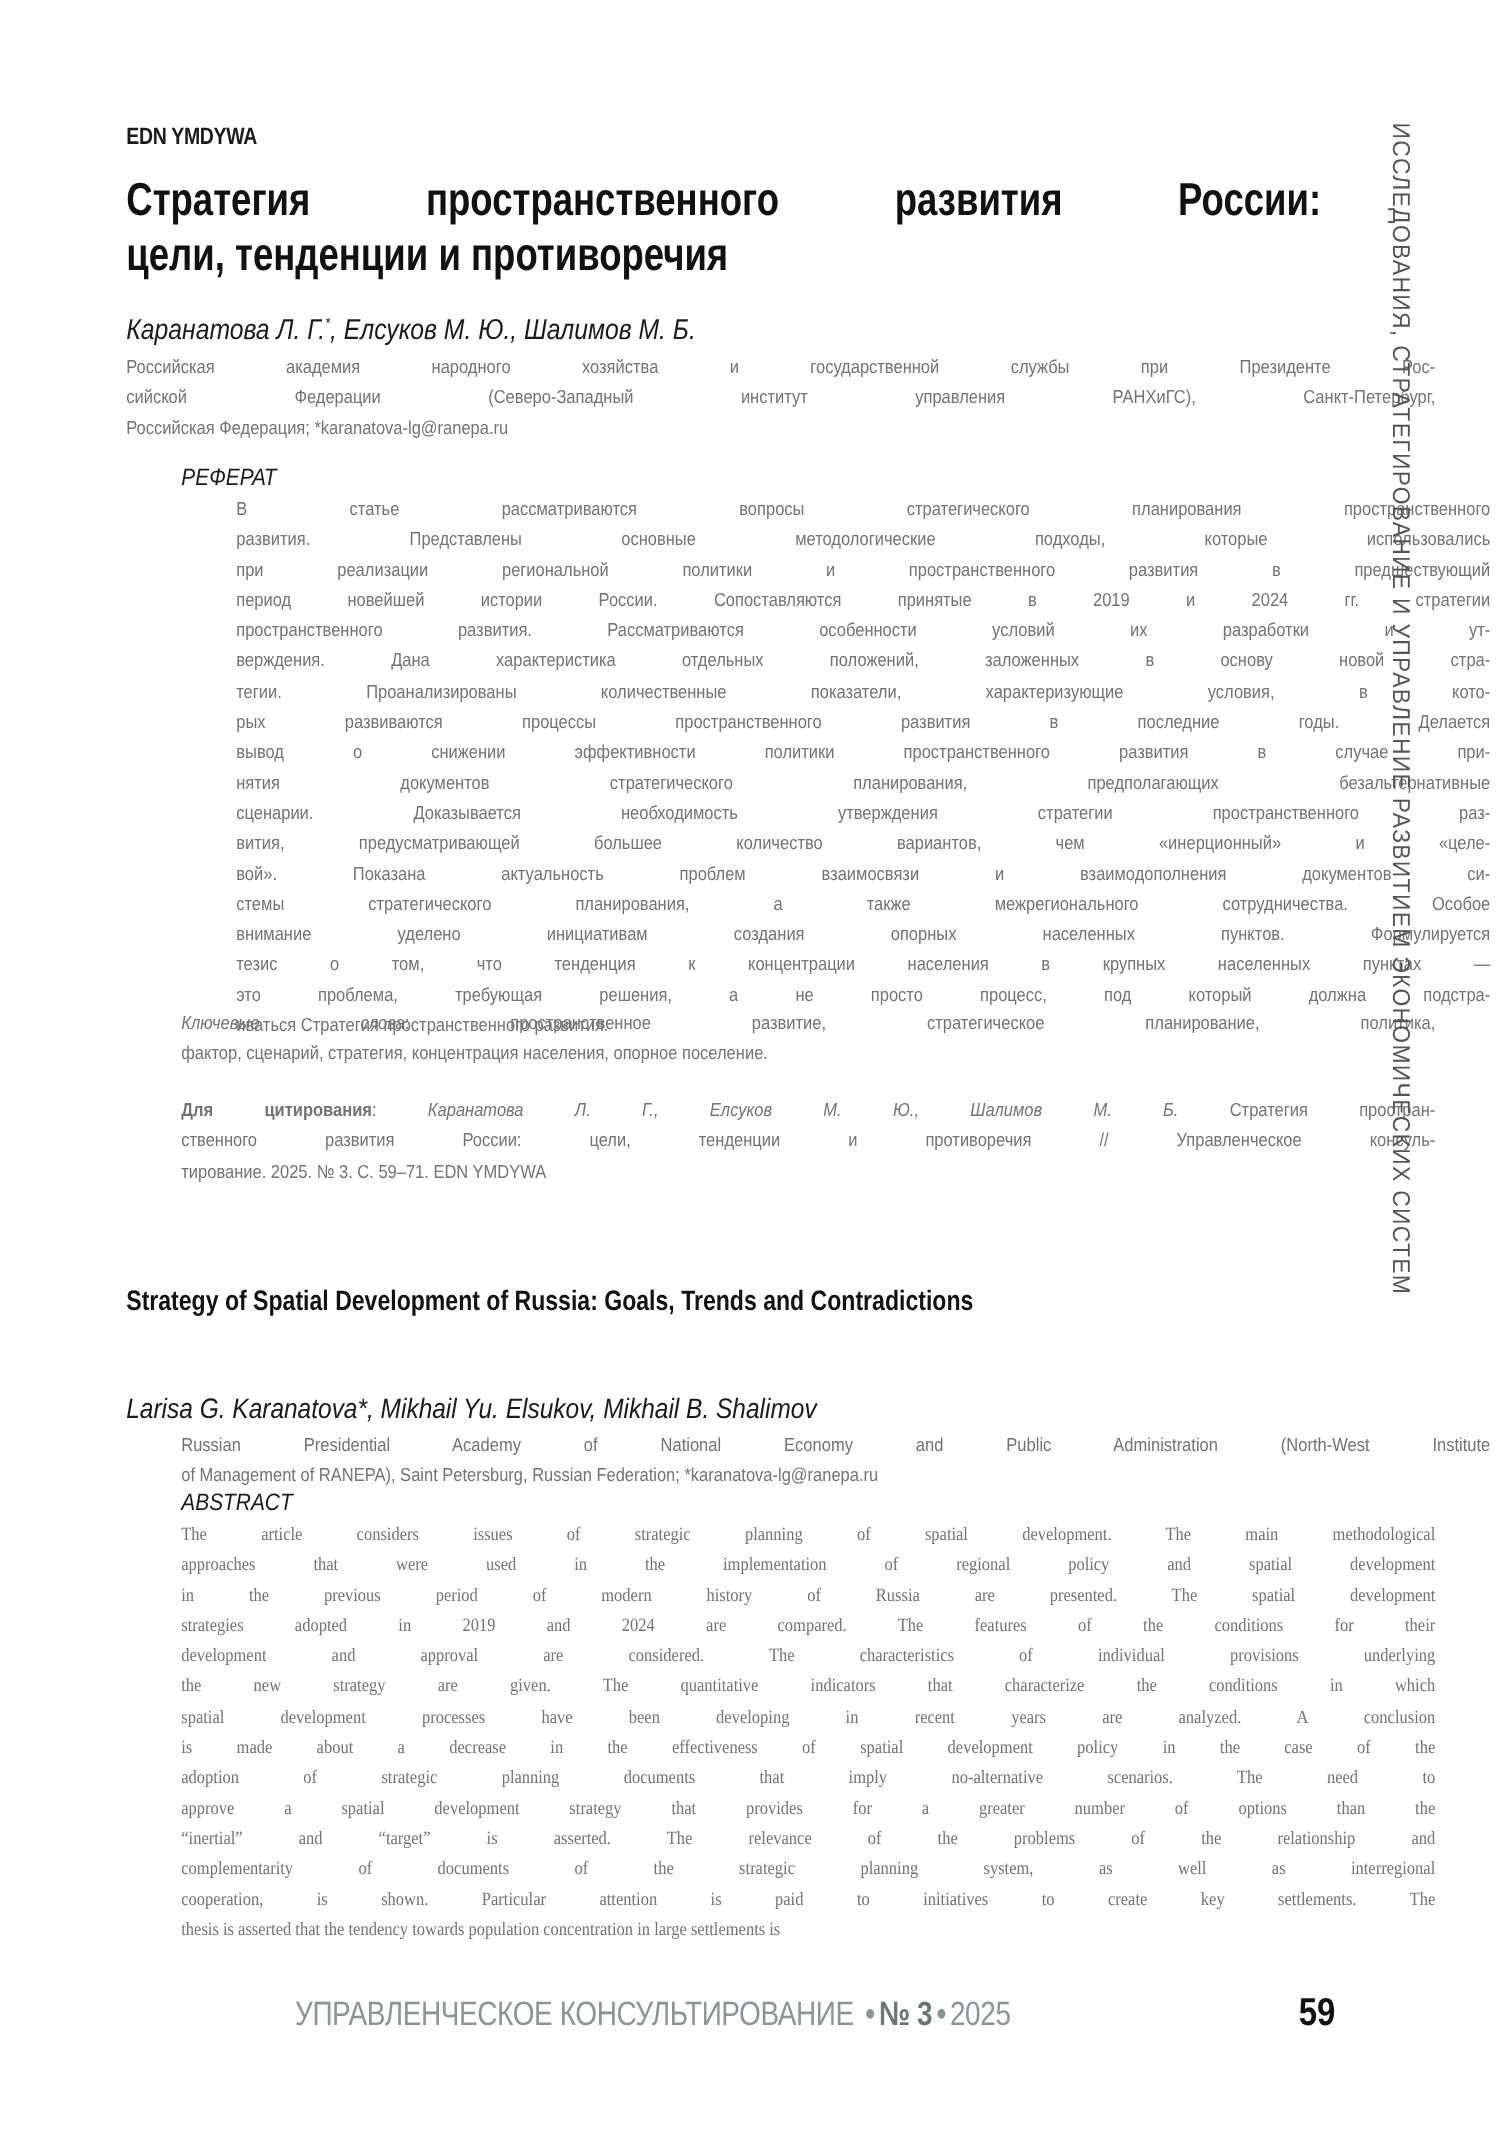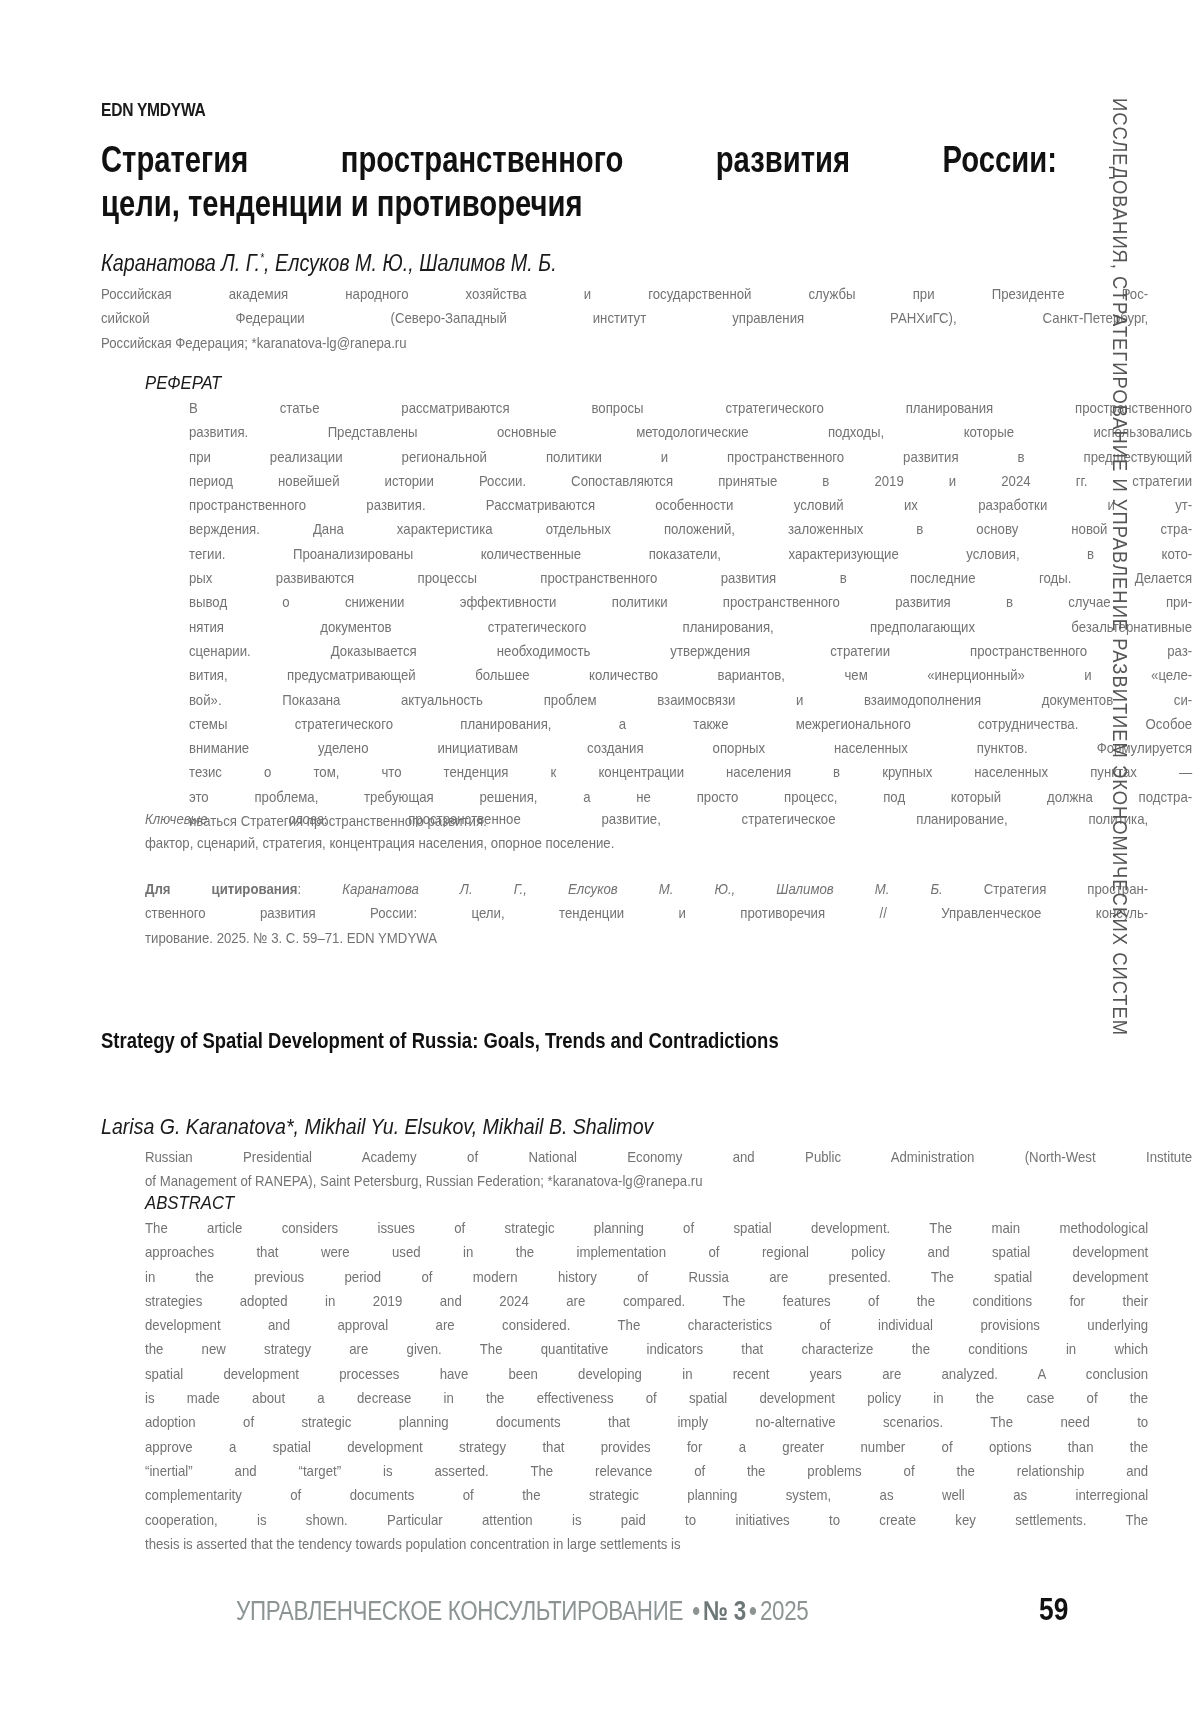--- a/index.html
+++ b/index.html
@@ -48,21 +48,21 @@
       left: 101px; top: 1028px; font-size: 22.5px; font-weight: bold; white-space: nowrap;
       transform: scaleX(0.82); transform-origin: left top; color: #111;
     }
     .authors-en {
       left: 101px; top: 1114px; font-size: 22.5px; font-style: italic; white-space: nowrap;
       transform: scaleX(0.87); transform-origin: left top;
     }
     .aff-en { left: 101px; top: 1145px; width: 1095px; margin-left: 44px; }
     .abstract-head { left: 145px; top: 1192px; font-size: 19px; font-style: italic; white-space: nowrap;
       transform: scaleX(0.88); transform-origin: left top; }
-    .abs-en { left: 145px; top: 1216px; width: 1045px; }
+    .abs-en { left: 145px; top: 1216px; width: 1045px; font-family: Liberation Serif, serif; }
     .side {
       left: 1108px; top: 98px; writing-mode: vertical-rl; font-size: 19.5px;
       color: #555; letter-spacing: 1.1px; white-space: nowrap; font-weight: normal;
       transform: scaleY(0.94); transform-origin: left top;
     }
     .footer {
       left: 236px; top: 1596px; font-size: 27px; color: #8d9494; white-space: nowrap;
       transform: scaleX(0.83); transform-origin: left top; letter-spacing: -0.4px;
     }
     .footer .num { color: #6e7777; font-weight: bold; }

